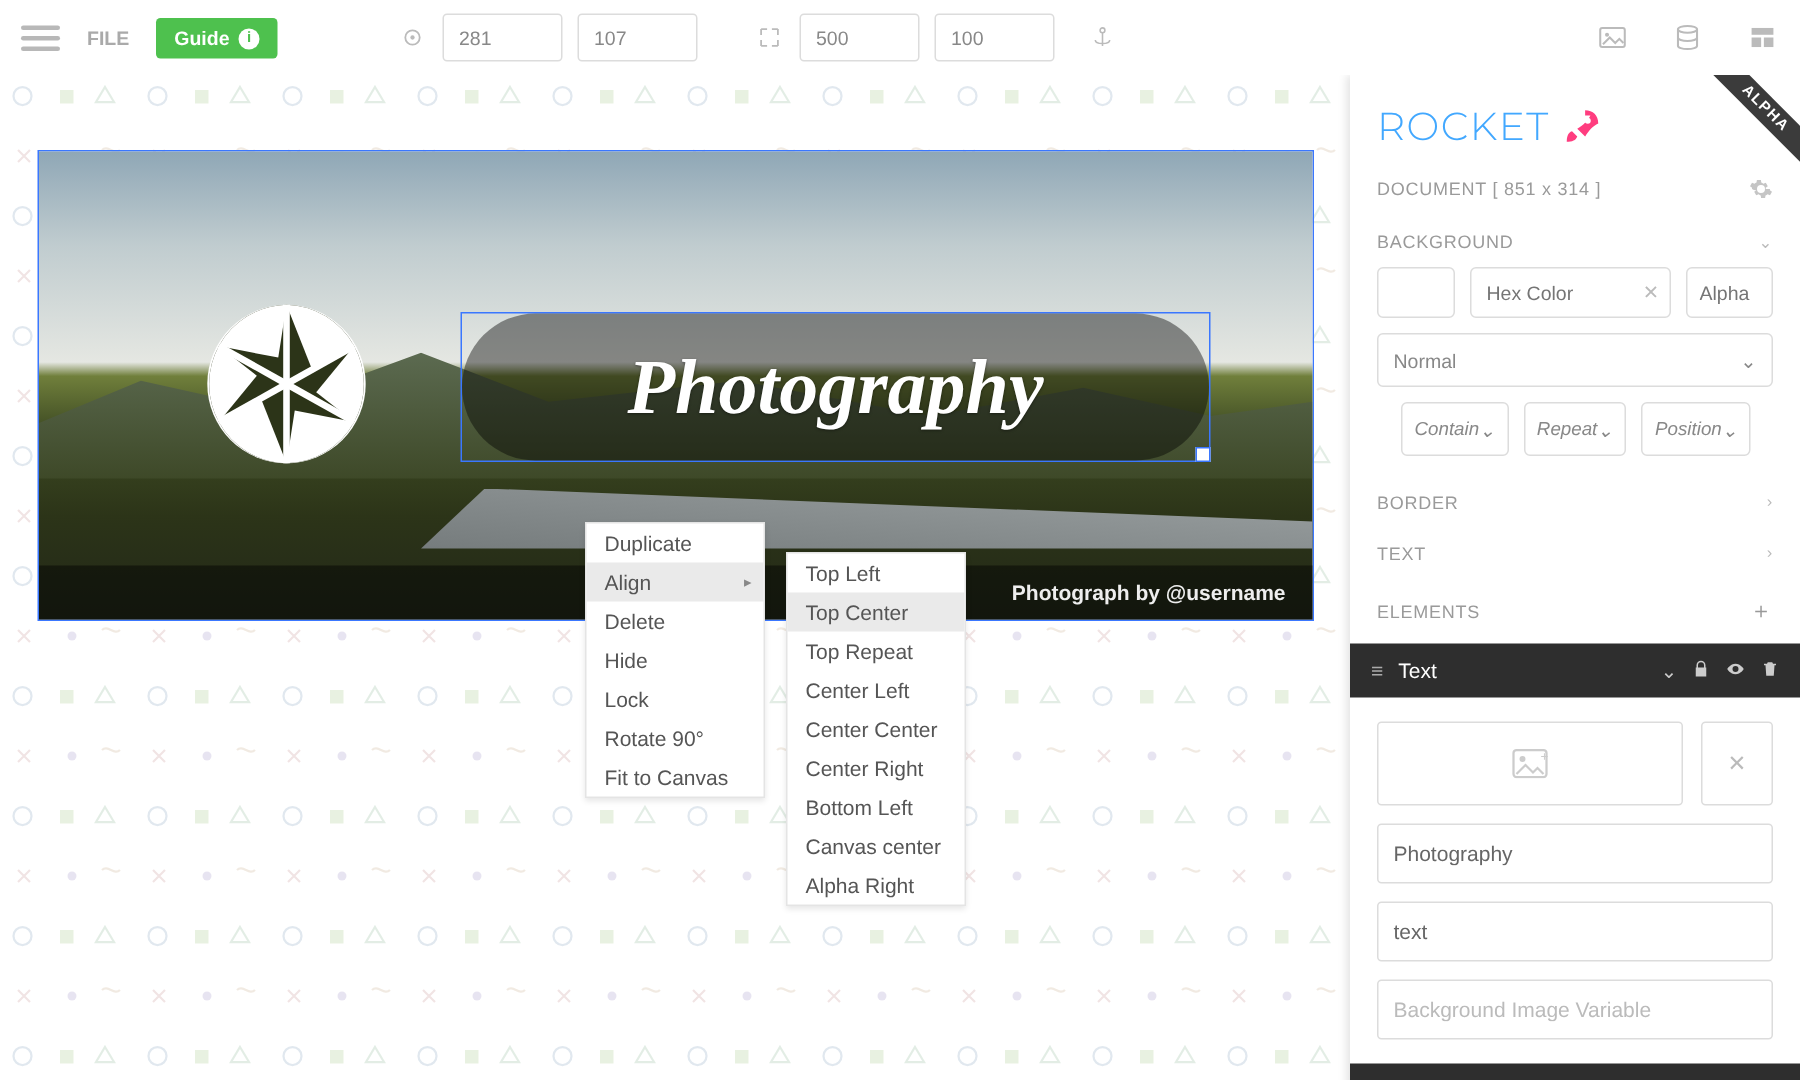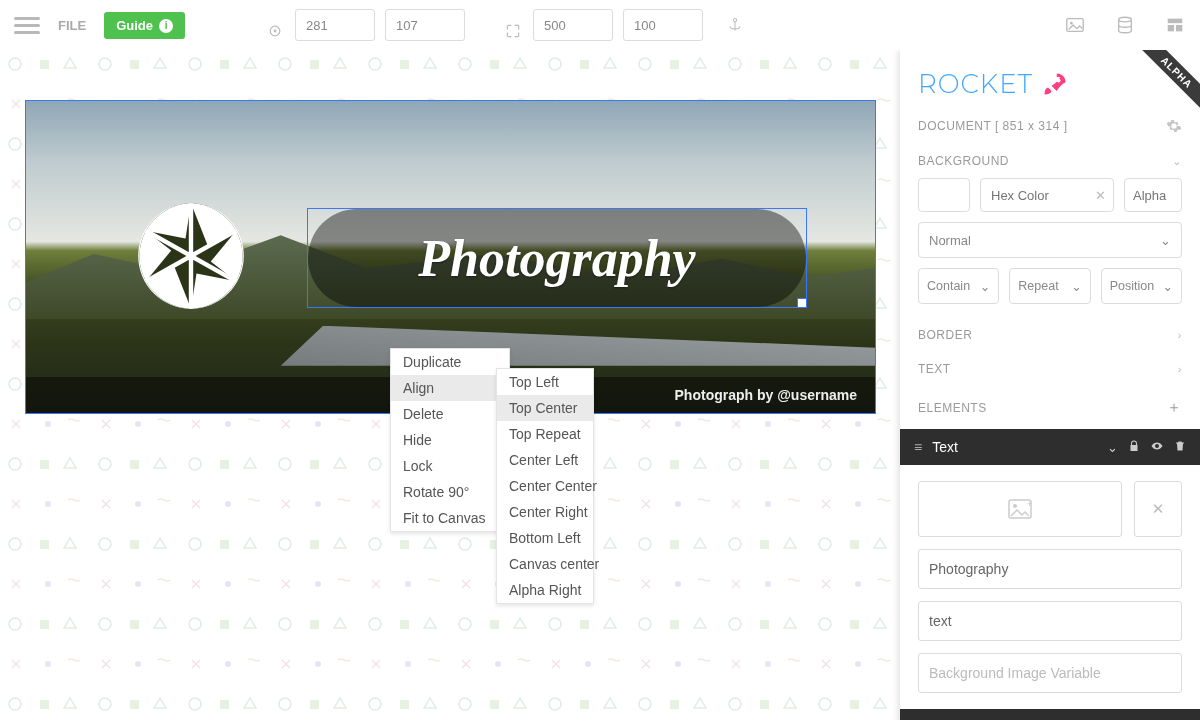--- a/index.html
+++ b/index.html
@@ -7,21 +7,21 @@
 body { display: flex; flex-direction: column; background: #fff; }
 
 
 .toolbar { height: 50px; display: flex; align-items: center; padding: 4px 14px; gap: 10px; background: #fff; }
 .toolbar .hamburger { width: 26px; height: 26px; cursor: pointer; color: #b8b8b8; display:flex; flex-direction:column; justify-content:center; gap:4px;}
 .toolbar .hamburger div{height:3px; background:#b8b8b8; border-radius:2px;}
 .toolbar .file-btn { color:#aaa; font-size:13px; font-weight:600; padding:4px 8px; cursor:pointer; }
 .toolbar .guide-btn { background:#4EC14E; color:#fff; font-size:13px; font-weight:600; padding:6px 12px; border-radius:3px; display:flex; align-items:flex-end; gap:6px; cursor:pointer;}
 .toolbar .guide-btn .info{width:14px;height:14px;border-radius:50%;background:#fff;color:#4EC14E;font-size:10px;font-weight:bold;display:flex;align-items:center;justify-content:center;}
 .toolbar .spacer-1{width:60px;}
-.toolbar .num-group{display:flex;align-items:flex-end;gap:10px;}
+.toolbar .num-group{display:flex;align-items:center;gap:10px;}
 .toolbar .num-group .icn{width:20px;height:20px;color:#bbb;display:flex;align-items:center;justify-content:center;font-size:14px;}
 .toolbar .num-input{width:80px;height:32px;border:1px solid #dcdcdc;border-radius:3px;padding:0 10px;font-size:13px;color:#888;}
 .toolbar .flexgrow{flex:1;}
 .toolbar .right-icn{width:22px;height:22px;margin-left:18px;color:#bbb;display:flex;align-items:center;justify-content:center;cursor:pointer;}
 
 
 .main { flex:1; display:flex; position:relative; overflow:hidden;}
 .canvas-area { width:900px; height:670px; position:relative; background:#fff; }
 .canvas-pattern{position:absolute;inset:0;opacity:0.55;}
 .canvas-wrapper{position:absolute;left:25px;top:50px;width:851px;height:314px;border:1px solid #3a77ff;}
@@ -37,21 +37,21 @@
 .text-block .txt{position:absolute;inset:0;display:flex;align-items:center;justify-content:center;font-family:"Brush Script MT","Comic Sans MS",cursive;font-weight:bold;font-style:italic;color:#fff;font-size:52px;text-shadow:0 1px 2px rgba(0,0,0,0.4);}
 .text-block .handle{position:absolute;right:-1px;bottom:-1px;width:10px;height:10px;background:#fff;border:1px solid #3a77ff;}
 .credit-bar{position:absolute;left:0;right:0;bottom:0;height:36px;background:rgba(0,0,0,0.45);display:flex;align-items:center;justify-content:flex-end;padding-right:18px;color:#eee;font-size:14px;font-weight:600;}
 
 
 .ctx{position:absolute;background:#fff;border:1px solid #e4e4e4;box-shadow:0 2px 4px rgba(0,0,0,0.1);font-size:14px;color:#555;z-index:50;}
 .ctx .item{padding:5px 28px 5px 12px;white-space:nowrap;cursor:pointer;position:relative;}
 .ctx .item.hov{background:#eaeaea;}
 .ctx .item .arrow{position:absolute;right:8px;top:50%;transform:translateY(-50%);font-size:10px;color:#888;}
 .ctx1{left:390px;top:298px;width:120px;}
-.ctx2{left:496px;top:318px;width:98px;}
+.ctx2{left:524px;top:318px;width:120px;}
 
 
 .panel{width:300px;height:720px;box-shadow:-2px 0 6px rgba(0,0,0,0.12);background:#fff;position:relative;overflow:hidden;}
 .alpha-tag{position:absolute;top:0;right:0;width:90px;height:90px;overflow:hidden;}
 .alpha-tag div{position:absolute;top:14px;right:-30px;transform:rotate(45deg);background:#3b3b3b;color:#fff;font-size:10px;font-weight:bold;letter-spacing:1px;padding:3px 34px;}
 .brand{display:flex;align-items:center;gap:8px;padding:18px 18px 8px;}
 .brand .name{color:#42a8ff;font-size:26px;font-weight:300;letter-spacing:1px;font-family:Montserrat,Arial,sans-serif;}
 .brand svg{width:28px;height:28px;}
 .section{padding:10px 18px;}
 .section .docline{display:flex;align-items:center;justify-content:space-between;color:#9a9a9a;font-size:12px;letter-spacing:0.5px;}
@@ -59,21 +59,21 @@
 .sec-head{display:flex;align-items:center;justify-content:space-between;color:#9a9a9a;font-size:12px;letter-spacing:0.5px;padding:10px 18px;cursor:pointer;}
 .sec-head .chev{font-size:11px;color:#bbb;}
 .bg-row{display:flex;gap:10px;padding:0 18px 10px;}
 .swatch{width:52px;height:34px;border:1px solid #dcdcdc;border-radius:4px;}
 .hex-wrap{flex:1;position:relative;}
 .hex-wrap input{width:100%;height:34px;border:1px solid #dcdcdc;border-radius:4px;padding:0 26px 0 10px;font-size:13px;color:#aaa;}
 .hex-wrap .x{position:absolute;right:8px;top:50%;transform:translateY(-50%);color:#bbb;font-size:13px;cursor:pointer;}
 .alpha-in{width:58px;height:34px;border:1px solid #dcdcdc;border-radius:4px;padding:0 8px;font-size:13px;color:#aaa;}
 .sel-row{padding:0 18px 10px;}
 .sel{display:flex;align-items:center;justify-content:space-between;height:36px;border:1px solid #dcdcdc;border-radius:4px;padding:0 10px;font-size:13px;color:#888;cursor:pointer;}
-.triple{display:flex;gap:10px;padding:0 18px 14px;}
+.triple{display:flex;gap:10px;padding:0 34px 14px;font-style:italic;}
 .triple .sel{flex:1;padding:0 8px;font-size:12.5px;}
 .elem-head{display:flex;align-items:center;justify-content:space-between;color:#9a9a9a;font-size:12px;letter-spacing:0.5px;padding:12px 18px;}
 .elem-head .plus{color:#999;font-size:15px;cursor:pointer;}
 .layer{background:#2e2e2e;color:#fff;display:flex;align-items:center;gap:10px;padding:10px 14px;font-size:14px;}
 .layer .drag{color:#aaa;cursor:grab;}
 .layer .name{flex:1;}
 .layer .icns{display:flex;gap:10px;color:#ccc;font-size:13px;}
 .layer .icns span{cursor:pointer;}
 .layer-body{padding:16px 18px;display:flex;flex-direction:column;gap:12px;}
 .img-row{display:flex;gap:12px;}

